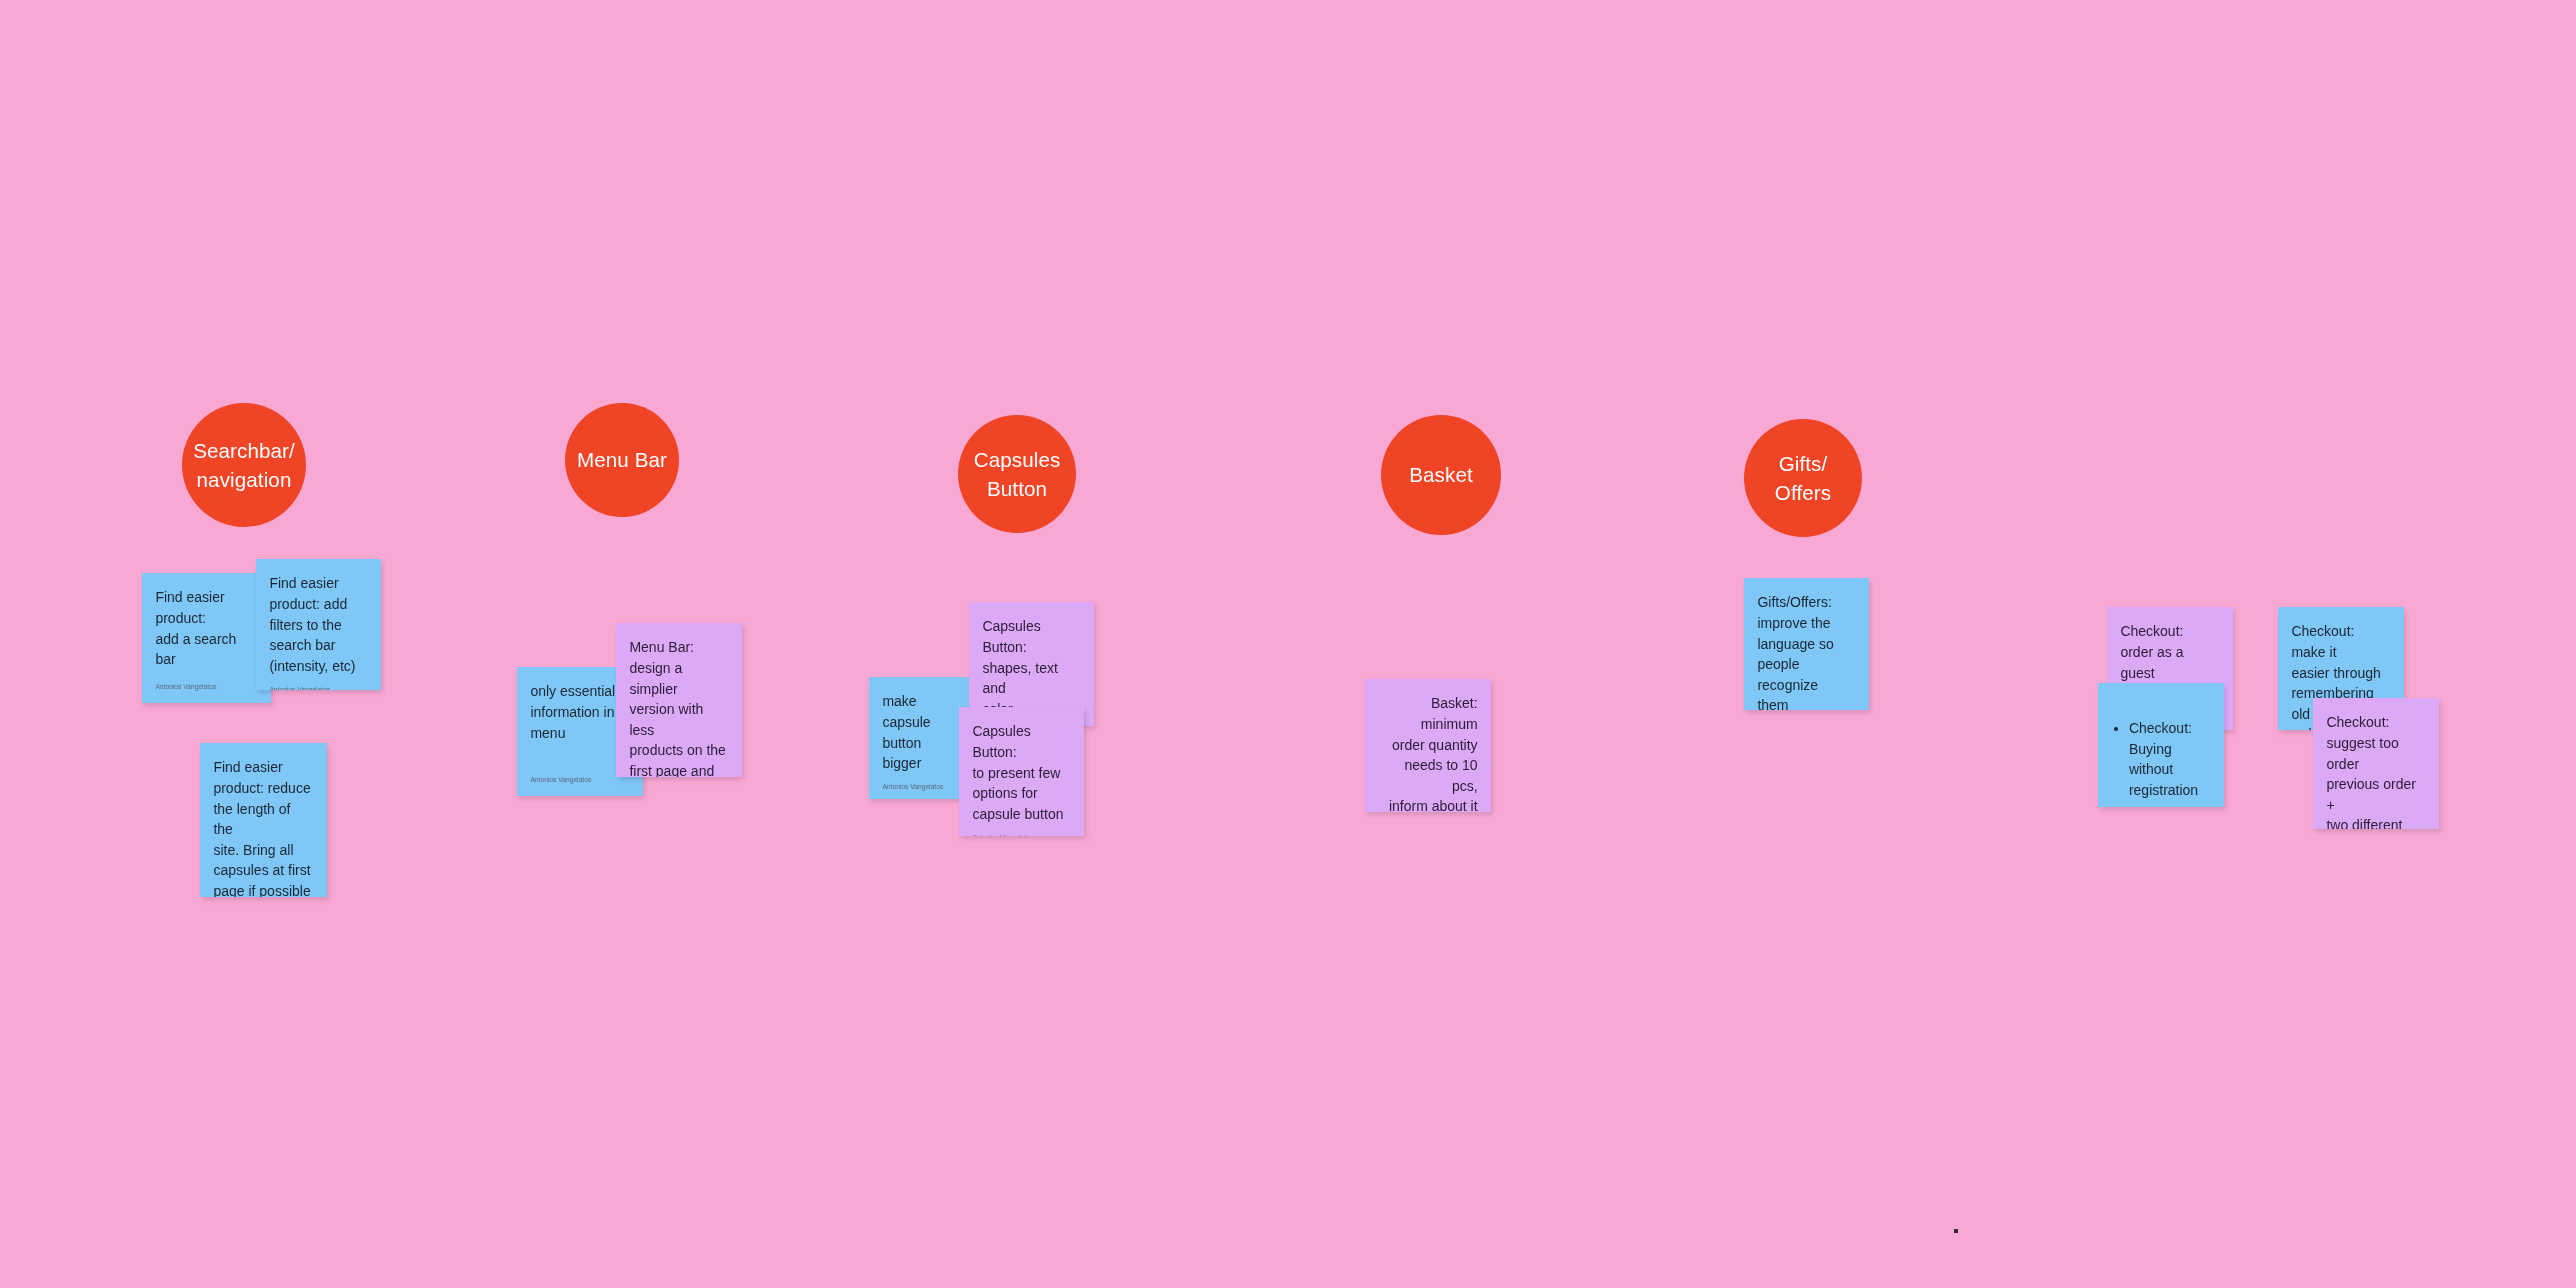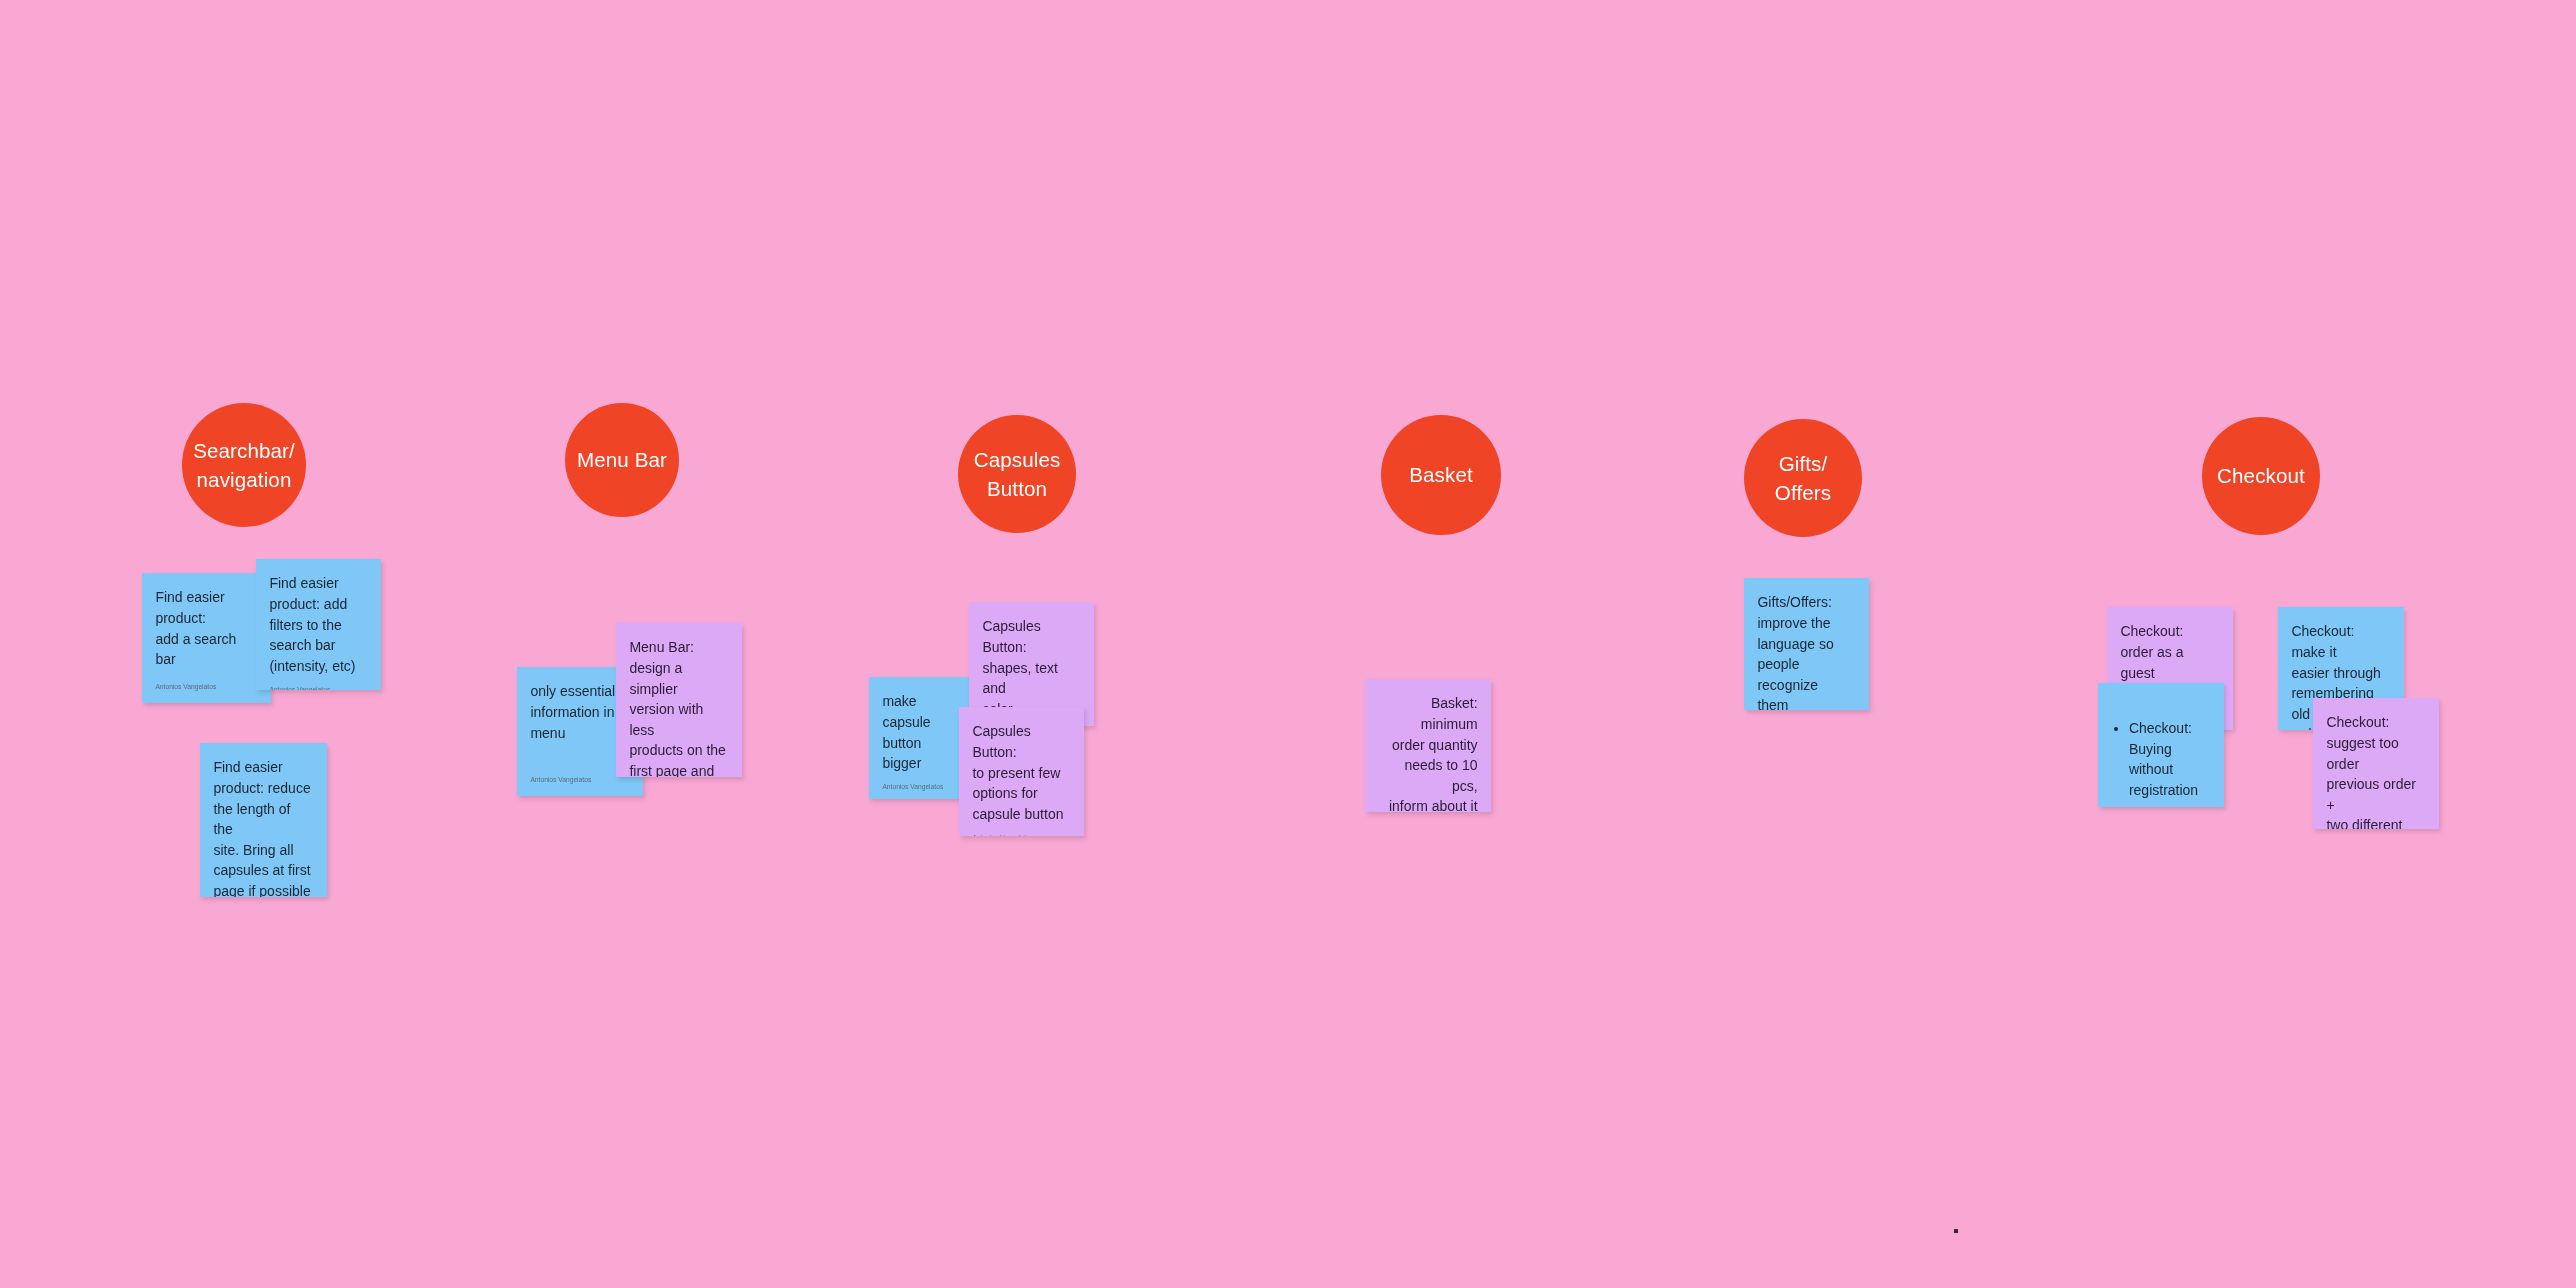--- a/index.html
+++ b/index.html
@@ -107,23 +107,20 @@
 
   <div class="cat-circle" style="left:1381px; top:415px; width:120px; height:120px;">
     <span class="cat-label">Basket</span>
   </div>
 
   <div class="cat-circle" style="left:1744px; top:419px; width:118px; height:118px;">
     <span class="cat-label">Gifts/
 Offers</span>
   </div>
 
-  <div class="cat-circle" style="left:2202px; top:417px; width:118px; height:118px;">
-    <span class="cat-label">Checkout</span>
-  </div>
 
   <div class="note blue" style="left:142px; top:573px; width:129px; height:130px; z-index:1;">
     <div class="note-body">Find easier
 product:
 add a search bar</div>
     <div class="note-author">Antonios Vangelatos</div>
   </div>
 
   <div class="note blue" style="left:256px; top:559px; width:125px; height:131px; z-index:2;">
     <div class="note-body">Find easier

